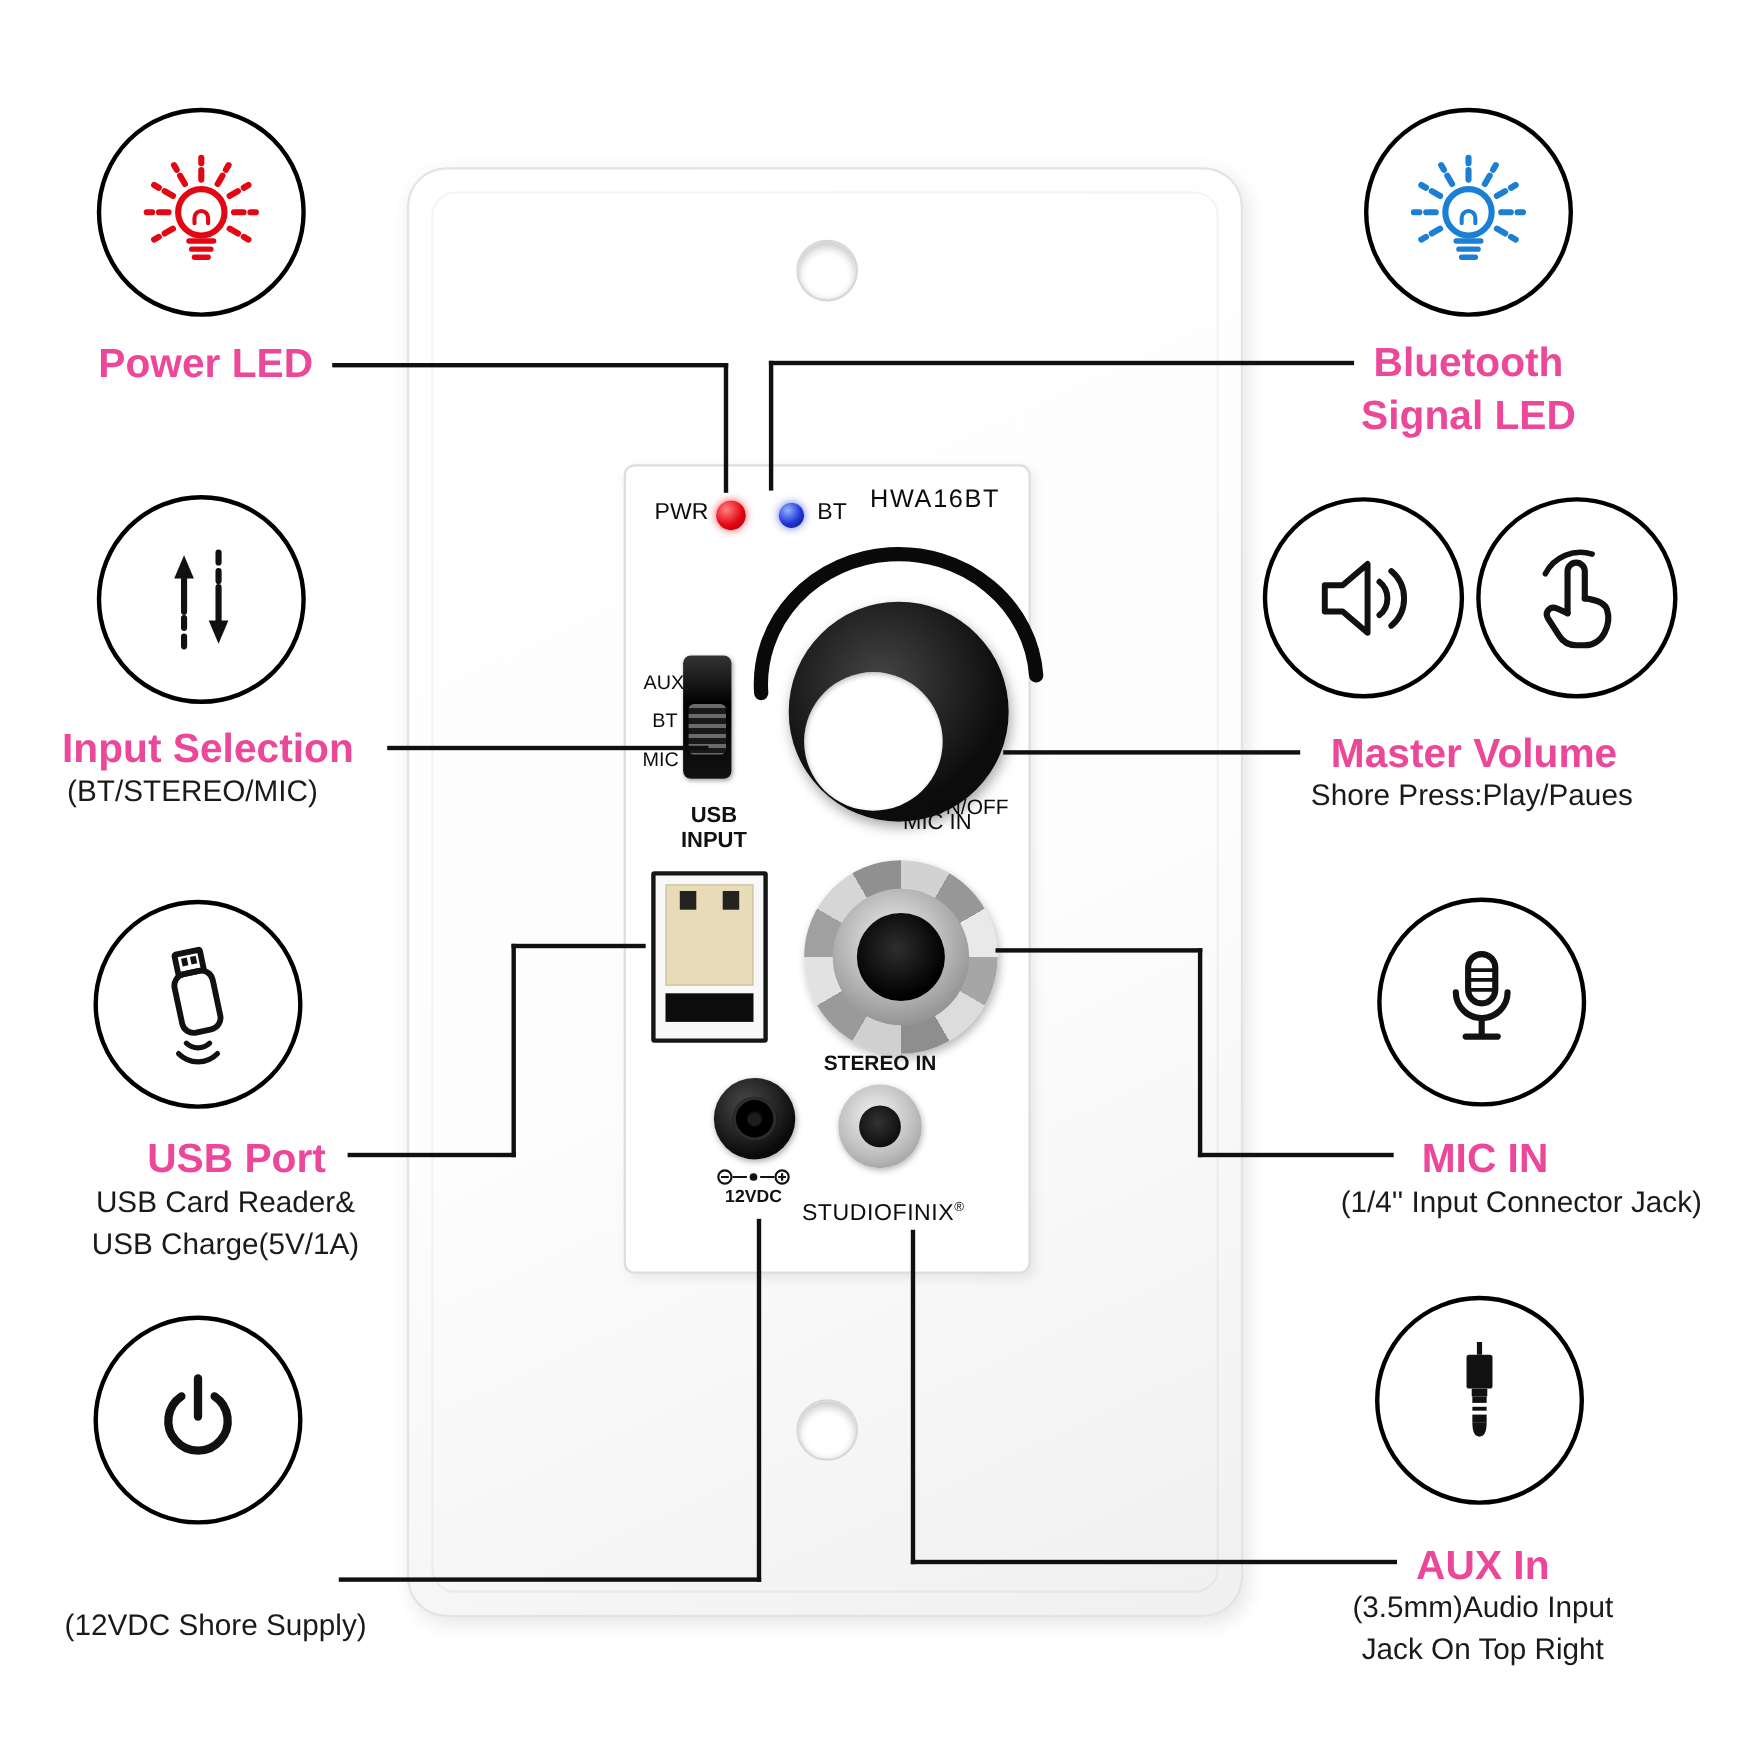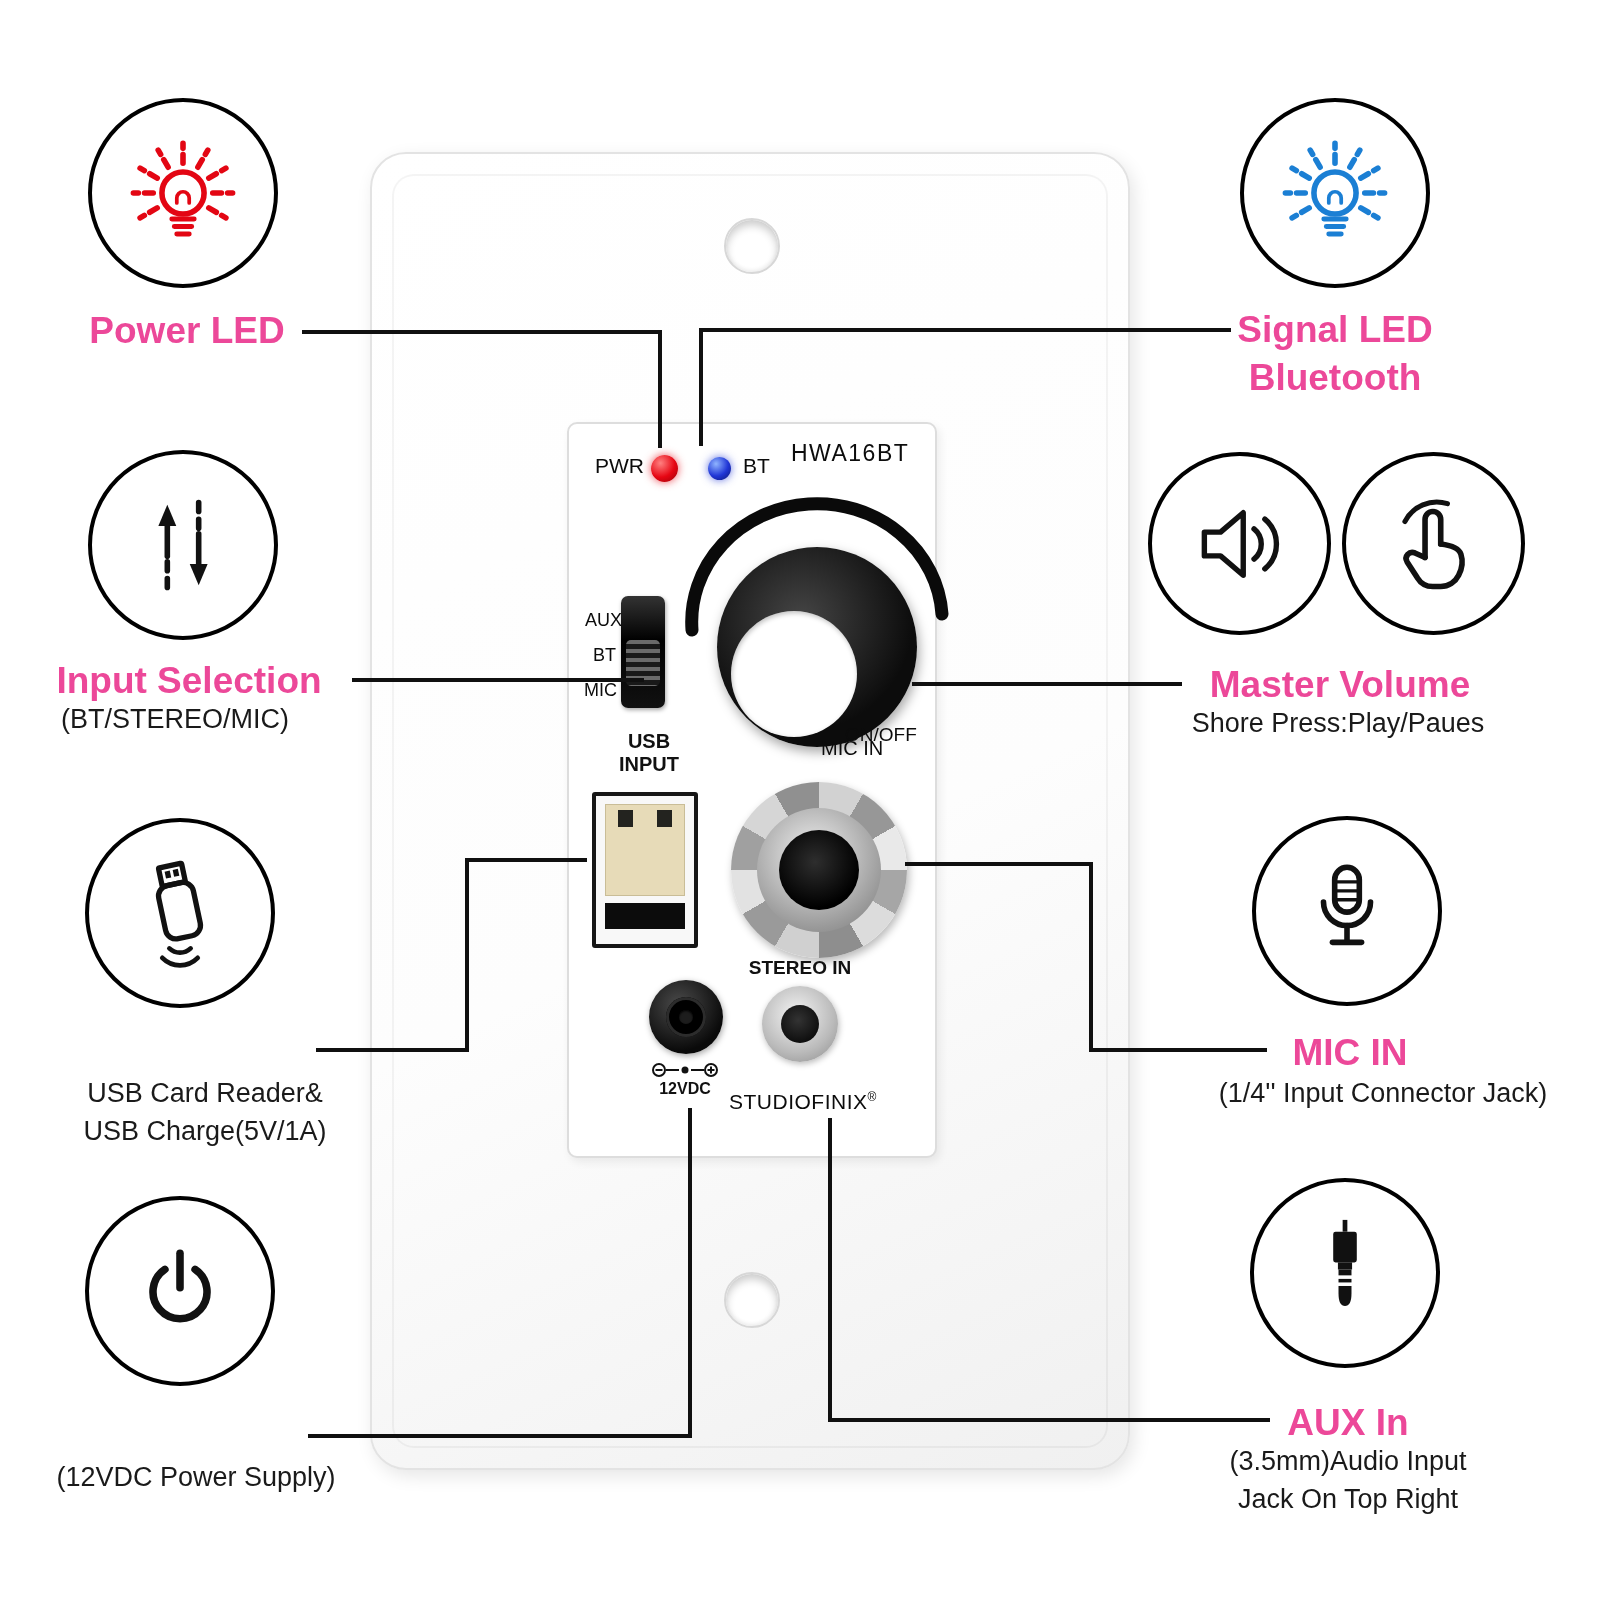--- a/index.html
+++ b/index.html
@@ -353,35 +353,36 @@
       <rect x="44.5" y="47" width="11" height="20" fill="#111"></rect>
       <rect x="43.5" y="52" width="13" height="3" fill="#fff"></rect>
       <rect x="43.5" y="58" width="13" height="3" fill="#fff"></rect>
       <path d="M44.5,67 c0,8 2,11 5.5,11 c3.5,0 5.5,-3 5.5,-11 z" fill="#111"></path>
     </svg>
   </div>
 
   <div class="c-title t-power">Power LED</div>
 
   <div class="c-title t-bt">
+    <span>Bluetooth</span>
     <span>Signal LED</span>
-    <span>Bluetooth</span>
   </div>
 
   <div class="c-title t-input">Input Selection</div>
   <div class="c-sub s-input">(BT/STEREO/MIC)</div>
 
   <div class="c-title t-volume">Master Volume</div>
   <div class="c-sub s-volume">Shore Press:Play/Paues</div>
 
+  <div class="c-title t-usb">USB Port</div>
   <div class="c-sub s-usb1">USB Card Reader&amp;</div>
   <div class="c-sub s-usb2">USB Charge(5V/1A)</div>
 
   <div class="c-title t-micin">MIC IN</div>
   <div class="c-sub s-micin">(1/4'' Input Connector Jack)</div>
 
-  <div class="c-sub s-dc">(12VDC Power Supply)</div>
+  <div class="c-sub s-dc">(12VDC Shore Supply)</div>
 
   <div class="c-title t-aux">AUX In</div>
   <div class="c-sub s-aux1">(3.5mm)Audio Input</div>
   <div class="c-sub s-aux2">Jack On Top Right</div>
 
 </div>
 
 </body></html>

